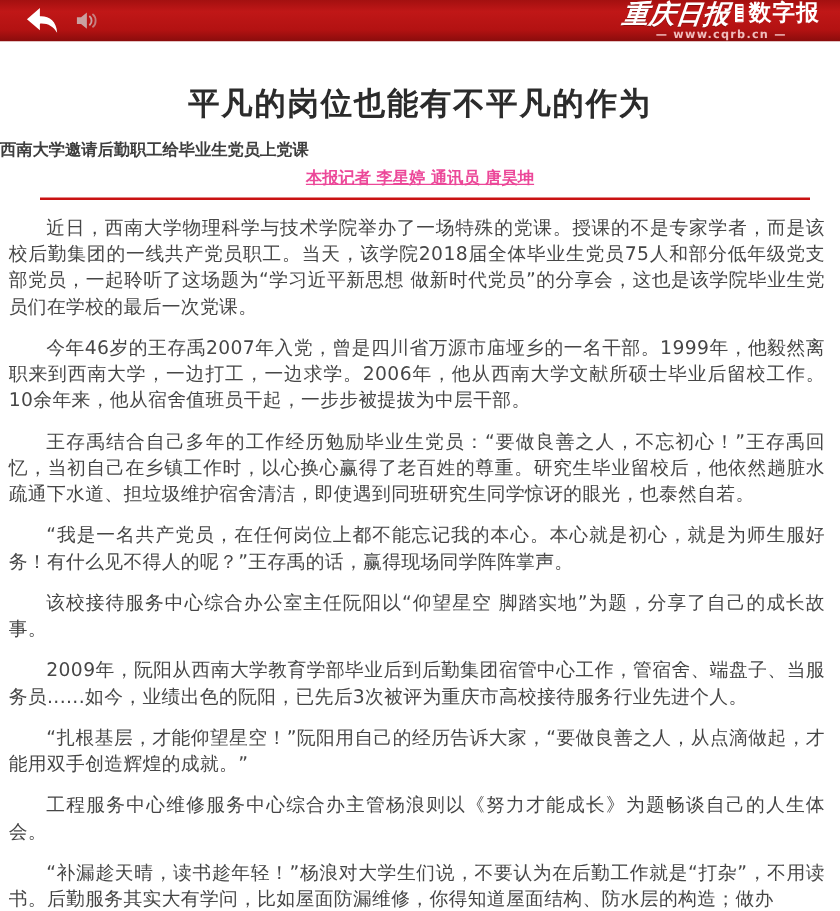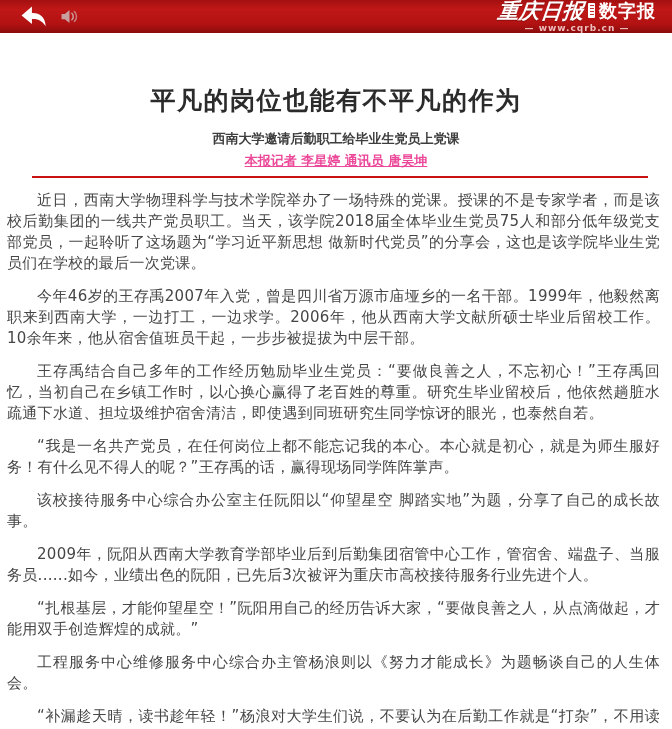--- a/index.html
+++ b/index.html
@@ -31,25 +31,25 @@
     width:7px; height:15px; background:#fff; border-radius:1px; margin:0 4px 0 4px;
     box-shadow:inset 0 2px 0 rgba(190,30,30,0.0);
     background-image:repeating-linear-gradient(180deg,#c23030 0 1px,transparent 1px 3px);
     background-size:4px 12px; background-position:1.5px 1.5px; background-repeat:no-repeat;
   }
   .brand-suffix { font-size:18px; font-weight:800; letter-spacing:1px; }
   .masthead-url { color:#f0bdbd; font-size:9px; font-weight:700; letter-spacing:1px; margin-top:3px;text-align:center; }
 
   
   .title {
-    margin:51px 20px 0; text-align:center;
+    margin:33px 20px 0; text-align:center;
     font-size:25px; line-height:34px; font-weight:700;
     color:#2b2b2b; letter-spacing:1.5px;
   }
-  .subtitle { margin:12px 0 0; text-align:center; font-size:13px; line-height:17px; font-weight:700; color:#3e3e3e; }
+  .subtitle { margin:12px 0 0; text-align:left; font-size:13px; line-height:17px; font-weight:700; color:#3e3e3e; }
   .byline   { margin:5px 4px 0;  text-align:center; font-size:13px; line-height:17px; font-weight:700; color:#ec4899;text-decoration:underline; }
   .rule { border:none; height:2px; background:#c91111; margin:7px 24px 0 32px; }
 
   
   .article-body {
     margin:10px 12px 0 7px;
     font-size:15px; line-height:21px; letter-spacing:0.3px;
     color:#464646; text-align:justify;
   }
   .para { margin:12px 0 8px; text-indent:2em; }

